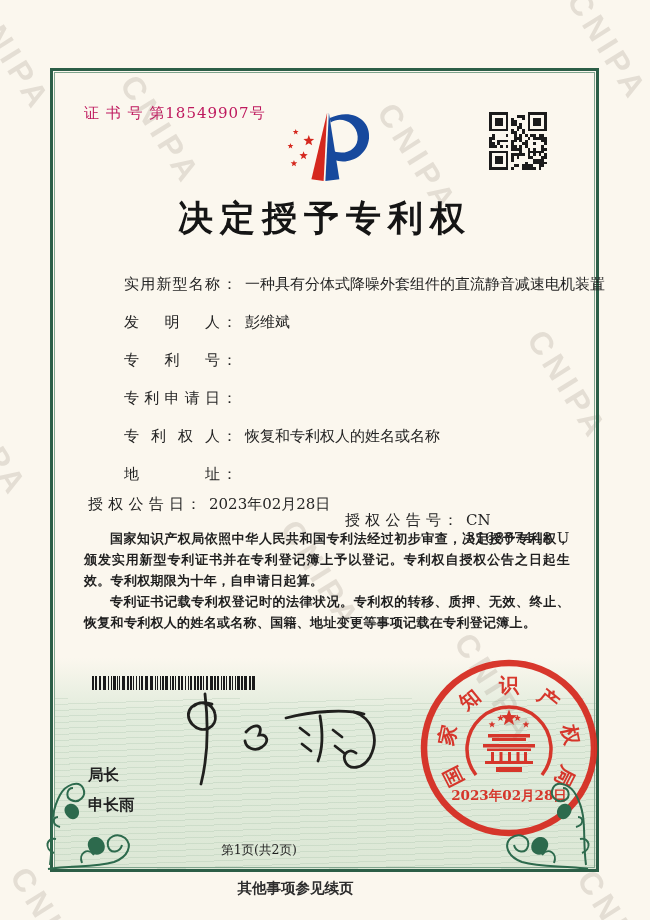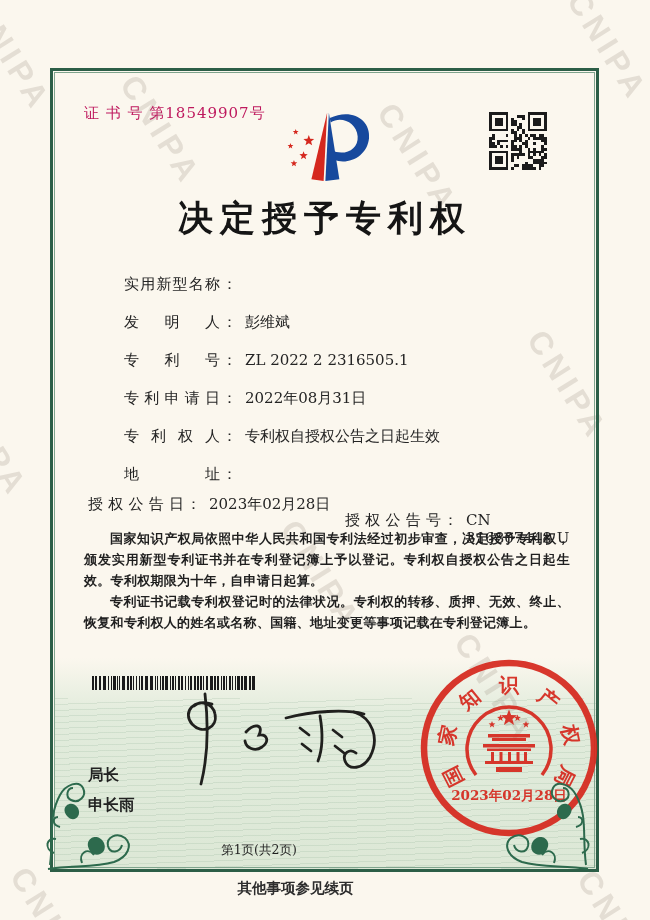--- a/index.html
+++ b/index.html
@@ -315,40 +315,39 @@
           <rect x="18" y="20" width="1" height="1" fill="#1b1b1b"></rect>
         </svg>
     </div>
 
     <div class="title">决定授予专利权</div>
 
     <div class="fields">
       <div class="frow">
         <span class="flabel">实用新型名称</span>
           <span class="fcolon">：</span>
+          <span class="fvalue">一种具有分体式降噪外套组件的直流静音减速电机装置</span>
       </div>
       <div class="frow">
         <span class="flabel">发明人</span>
           <span class="fcolon">：</span>
           <span class="fvalue">彭维斌</span>
       </div>
       <div class="frow">
         <span class="flabel">专利号</span>
           <span class="fcolon">：</span>
-          <span class="fvalue">ZL 2022 2 2316505.1</span>
       </div>
       <div class="frow">
         <span class="flabel">专利申请日</span>
           <span class="fcolon">：</span>
-          <span class="fvalue">2022年08月31日</span>
       </div>
       <div class="frow">
         <span class="flabel">专利权人</span>
           <span class="fcolon">：</span>
-          <span class="fvalue">专利权自授权公告之日起生效</span>
+          <span class="fvalue">恢复和专利权人的姓名或名称</span>
       </div>
       <div class="frow">
         <span class="flabel">地址</span>
           <span class="fcolon">：</span>
       </div>
     </div>
 
     <div class="grant">
       <span class="g1">
         <span class="flabel">授权公告日</span>

